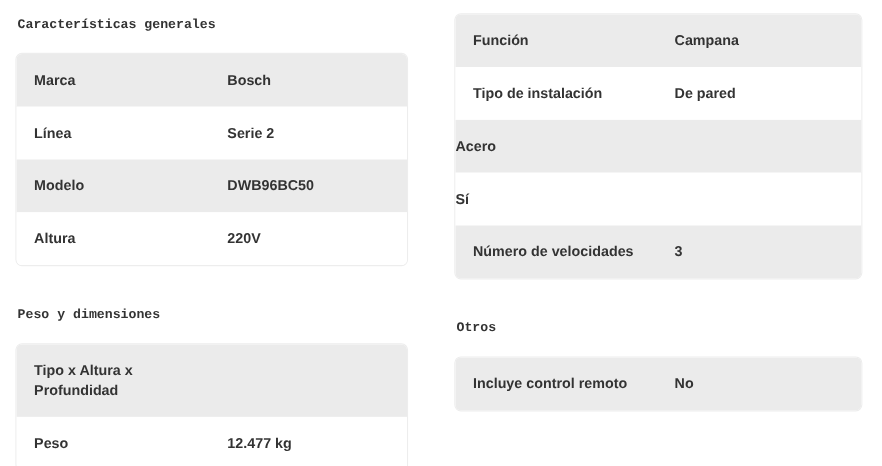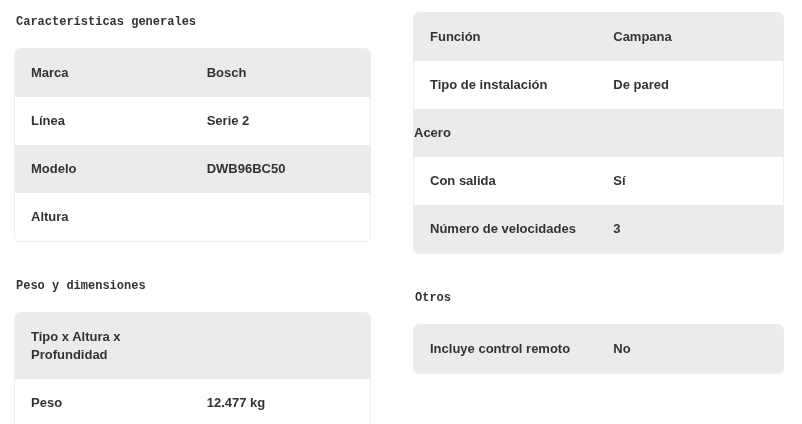--- a/index.html
+++ b/index.html
@@ -88,20 +88,21 @@
           <div class="spec-row">
             <div class="spec-label">Línea</div>
             <div class="spec-value">Serie 2</div>
           </div>
           <div class="spec-row">
             <div class="spec-label">Modelo</div>
             <div class="spec-value">DWB96BC50</div>
           </div>
           <div class="spec-row">
             <div class="spec-label">Altura</div>
+            <div class="spec-value">220V</div>
           </div>
         </div>
       </section>
       <section class="spec-section">
         <h2 class="section-title">Peso y dimensiones</h2>
         <div class="spec-table">
           <div class="spec-row">
             <div class="spec-label">Tipo x Altura x Profundidad</div>
           </div>
           <div class="spec-row">
@@ -119,21 +120,20 @@
             <div class="spec-value">Campana</div>
           </div>
           <div class="spec-row">
             <div class="spec-label">Tipo de instalación</div>
             <div class="spec-value">De pared</div>
           </div>
           <div class="spec-row">
             <div class="spec-value">Acero</div>
           </div>
           <div class="spec-row">
-            <div class="spec-label">Con salida</div>
             <div class="spec-value">Sí</div>
           </div>
           <div class="spec-row">
             <div class="spec-label">Número de velocidades</div>
             <div class="spec-value">3</div>
           </div>
         </div>
       </section>
       <section class="spec-section">
         <h2 class="section-title">Otros</h2>

